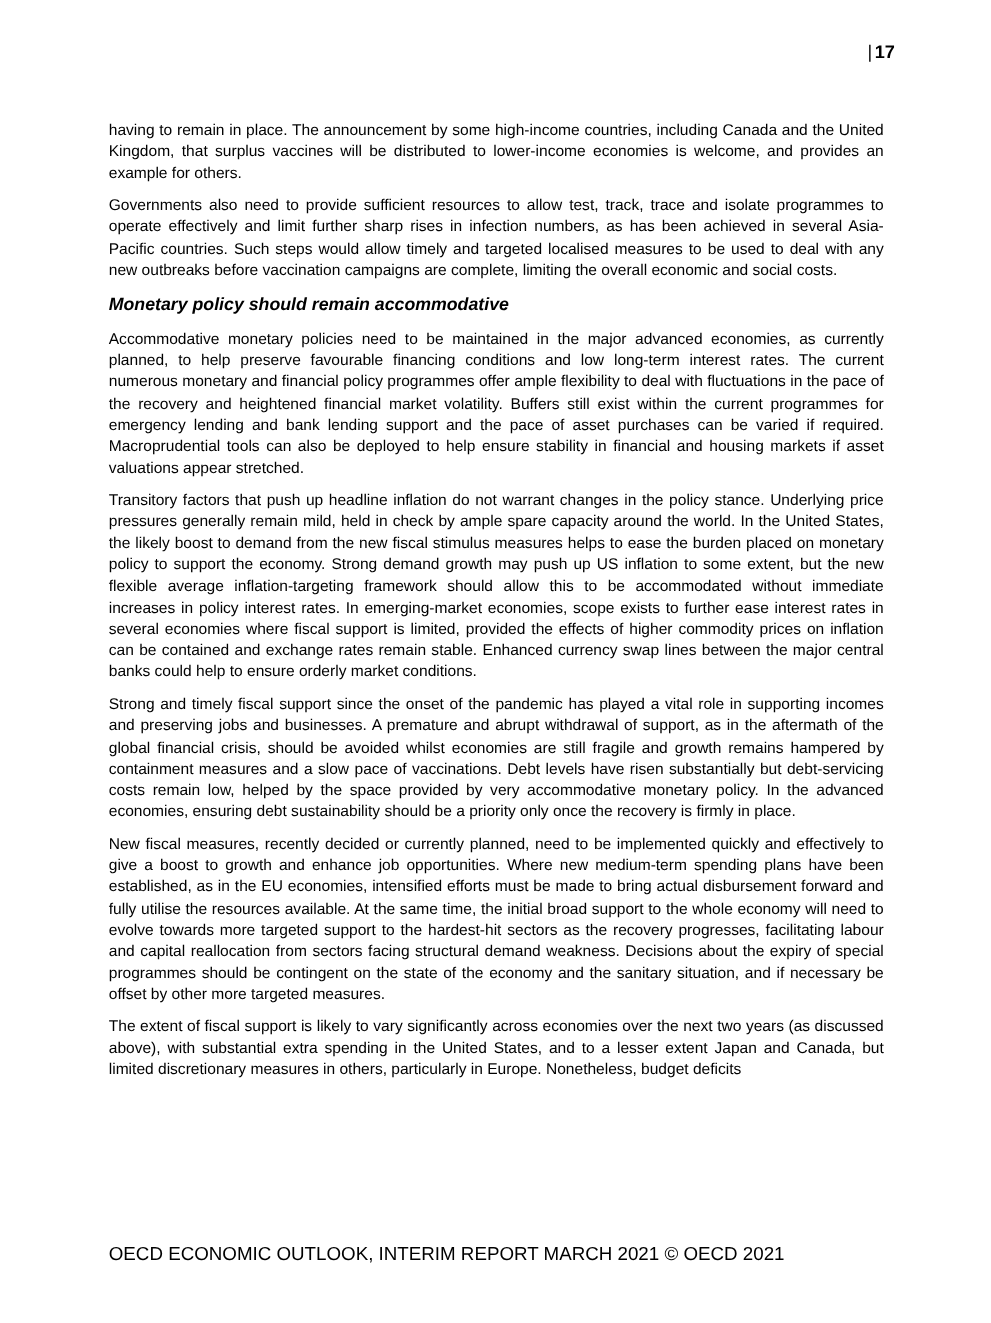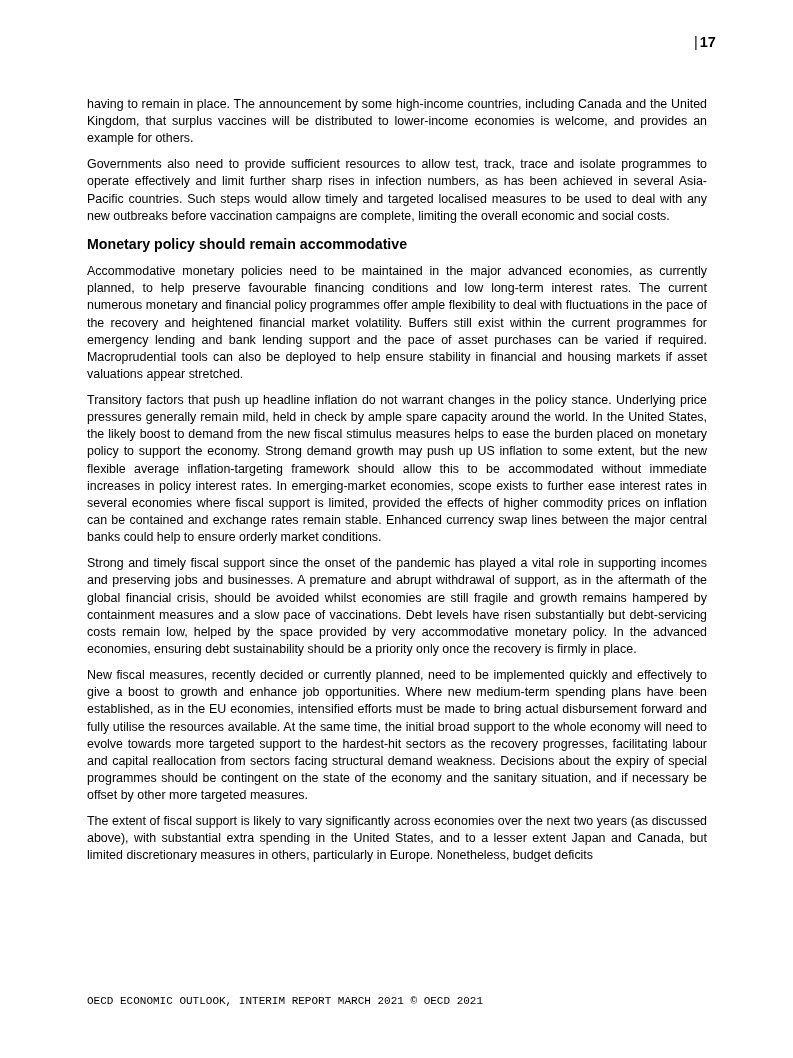--- a/index.html
+++ b/index.html
@@ -37,28 +37,28 @@
       margin: 0 0 8.5px 0;
       font-size: 12.45px;
       line-height: 17.2px;
       text-align: justify;
     }
     .content h2 {
       margin: 10px 0 10px 0;
       font-size: 14.2px;
       line-height: 18px;
       font-weight: bold;
+      font-style: italic;
     }
     .footer {
       position: absolute;
       left: 87px;
       top: 995px;
-      font-size: 11px;
+      font-size: 15px;
       letter-spacing: 0px;
-      font-family: Liberation Mono, monospace;
     }
   </style>
 </head>
 <body>
 
 <div class="page-number">
   <span class="bar">|</span><span>17</span>
 </div>
 
 <div class="content">

